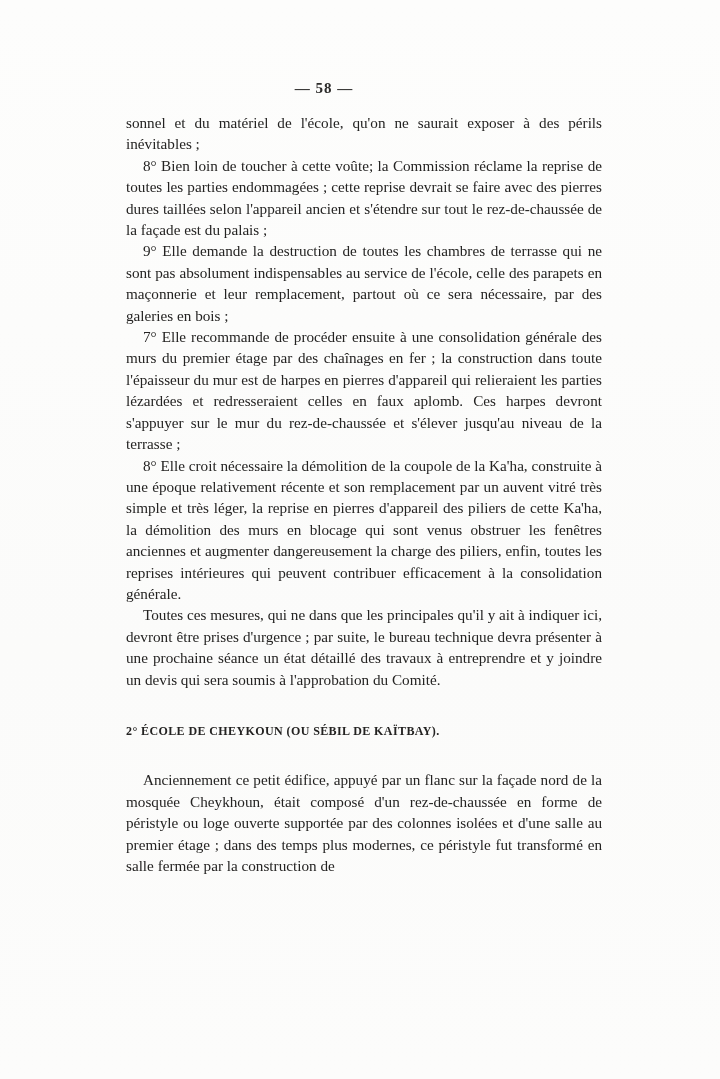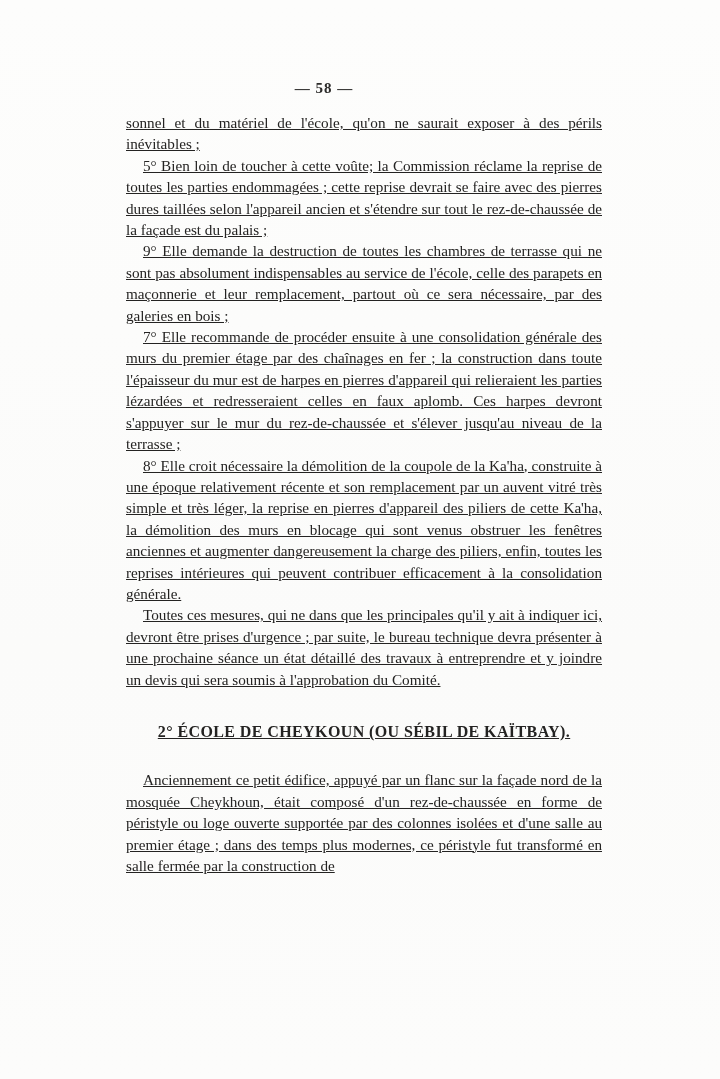--- a/index.html
+++ b/index.html
@@ -34,51 +34,50 @@
   .text-block {
     position: absolute;
     top: 112px;
     left: 126px;
     width: 476px;
     text-align: justify;
     font-size: 15.2px;
     line-height: 21.4px;
     color: #242322;
     text-rendering: optimizeLegibility;
-    text-decoration: underline;
   }
   .para {
     margin: 0;
     padding: 0;
   }
   .para.indent {
     text-indent: 17px;
   }
   .section-heading {
     margin: 31px 0 27px 0;
-    text-align: center;
-    font-size: 16px;
+    text-align: left;
+    font-size: 12px;
     font-weight: bold;
     letter-spacing: 0.4px;
     color: #242322;
     text-indent: 0;
   }
 </style>
 </head>
 <body>
 
 <div class="scan-page">
 
   <div class="page-number">— 58 —</div>
 
   <div class="text-block">
 
     <p class="para">sonnel et du matériel de l'école, qu'on ne saurait exposer à des périls inévitables ;</p>
 
-    <p class="para indent">5° Bien loin de toucher à cette voûte; la Commission réclame la reprise de toutes les parties endommagées ; cette reprise devrait se faire avec des pierres dures taillées selon l'appareil ancien et s'étendre sur tout le rez-de-chaussée de la façade est du palais ;</p>
+    <p class="para indent">8° Bien loin de toucher à cette voûte; la Commission réclame la reprise de toutes les parties endommagées ; cette reprise devrait se faire avec des pierres dures taillées selon l'appareil ancien et s'étendre sur tout le rez-de-chaussée de la façade est du palais ;</p>
 
     <p class="para indent">9° Elle demande la destruction de toutes les chambres de terrasse qui ne sont pas absolument indispensables au service de l'école, celle des parapets en maçonnerie et leur remplacement, partout où ce sera nécessaire, par des galeries en bois ;</p>
 
     <p class="para indent">7° Elle recommande de procéder ensuite à une consolidation générale des murs du premier étage par des chaînages en fer ; la construction dans toute l'épaisseur du mur est de harpes en pierres d'appareil qui relieraient les parties lézardées et redresseraient celles en faux aplomb. Ces harpes devront s'appuyer sur le mur du rez-de-chaussée et s'élever jusqu'au niveau de la terrasse ;</p>
 
     <p class="para indent">8° Elle croit nécessaire la démolition de la coupole de la Ka'ha, construite à une époque relativement récente et son remplacement par un auvent vitré très simple et très léger, la reprise en pierres d'appareil des piliers de cette Ka'ha, la démolition des murs en blocage qui sont venus obstruer les fenêtres anciennes et augmenter dangereusement la charge des piliers, enfin, toutes les reprises intérieures qui peuvent contribuer efficacement à la consolidation générale.</p>
 
     <p class="para indent">Toutes ces mesures, qui ne dans que les principales qu'il y ait à indiquer ici, devront être prises d'urgence ; par suite, le bureau technique devra présenter à une prochaine séance un état détaillé des travaux à entreprendre et y joindre un devis qui sera soumis à l'approbation du Comité.</p>
 
     <h2 class="section-heading">2° ÉCOLE DE CHEYKOUN (OU SÉBIL DE KAÏTBAY).</h2>

